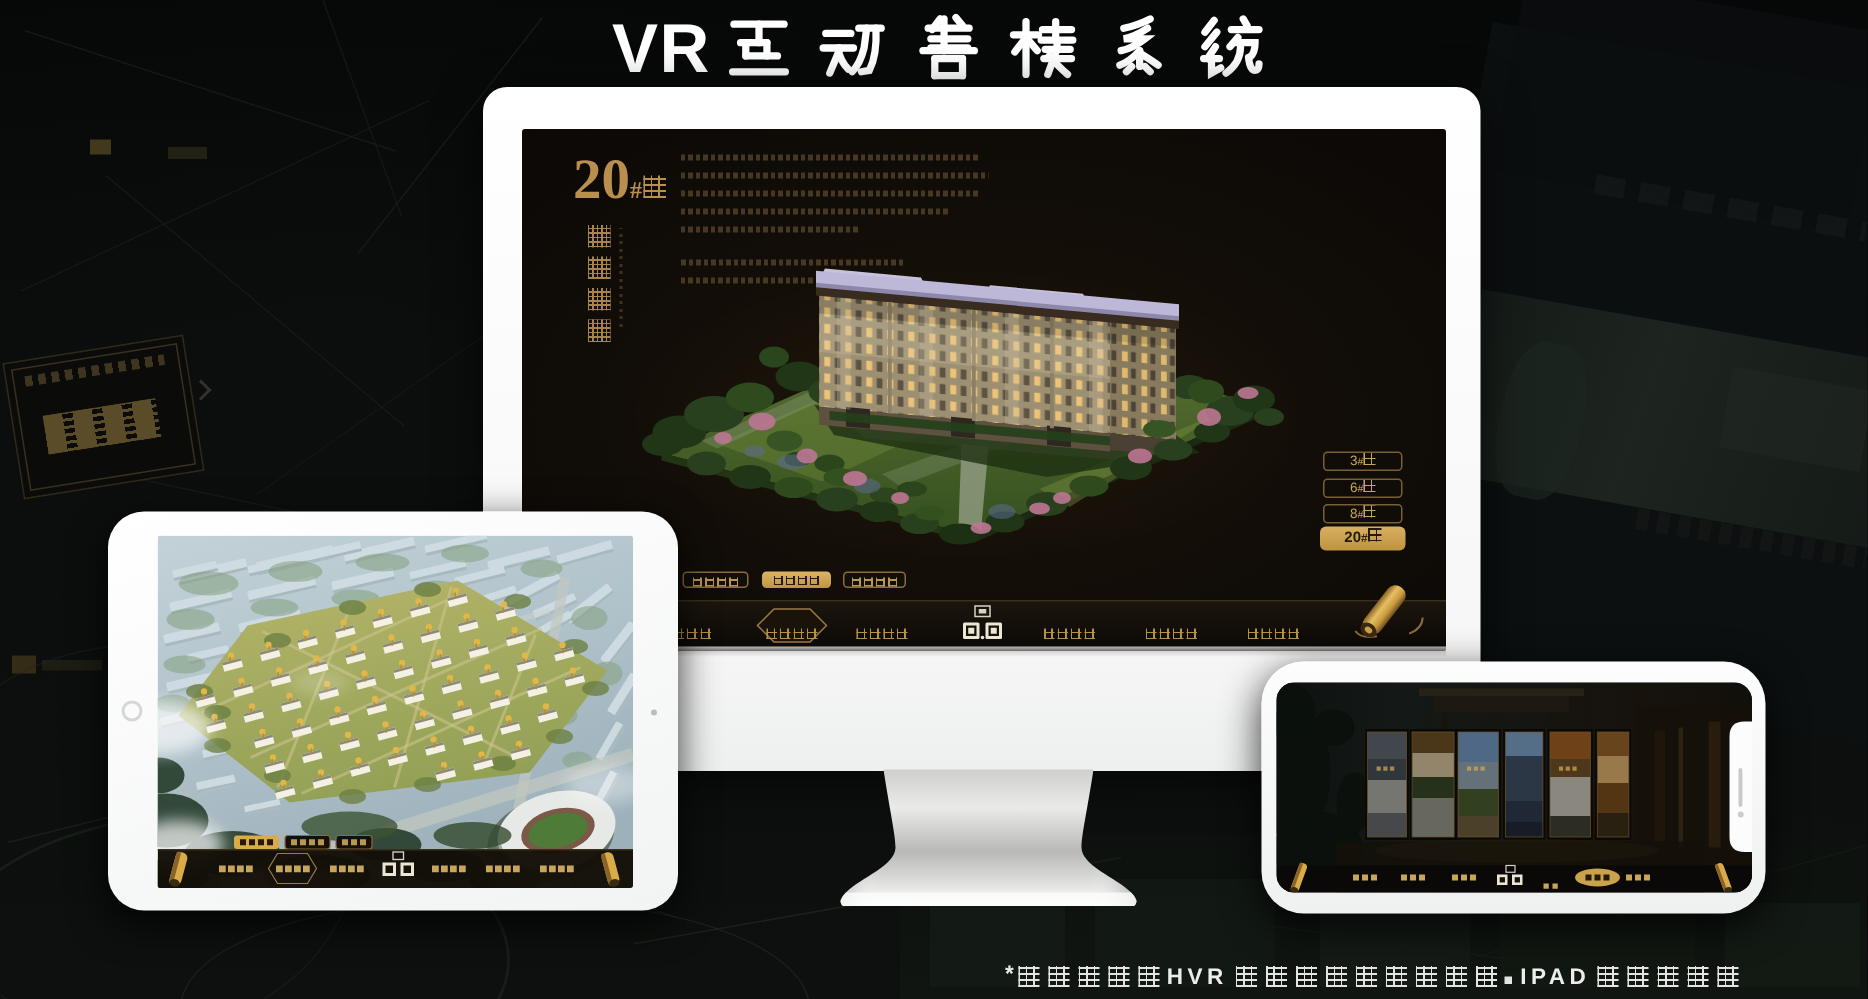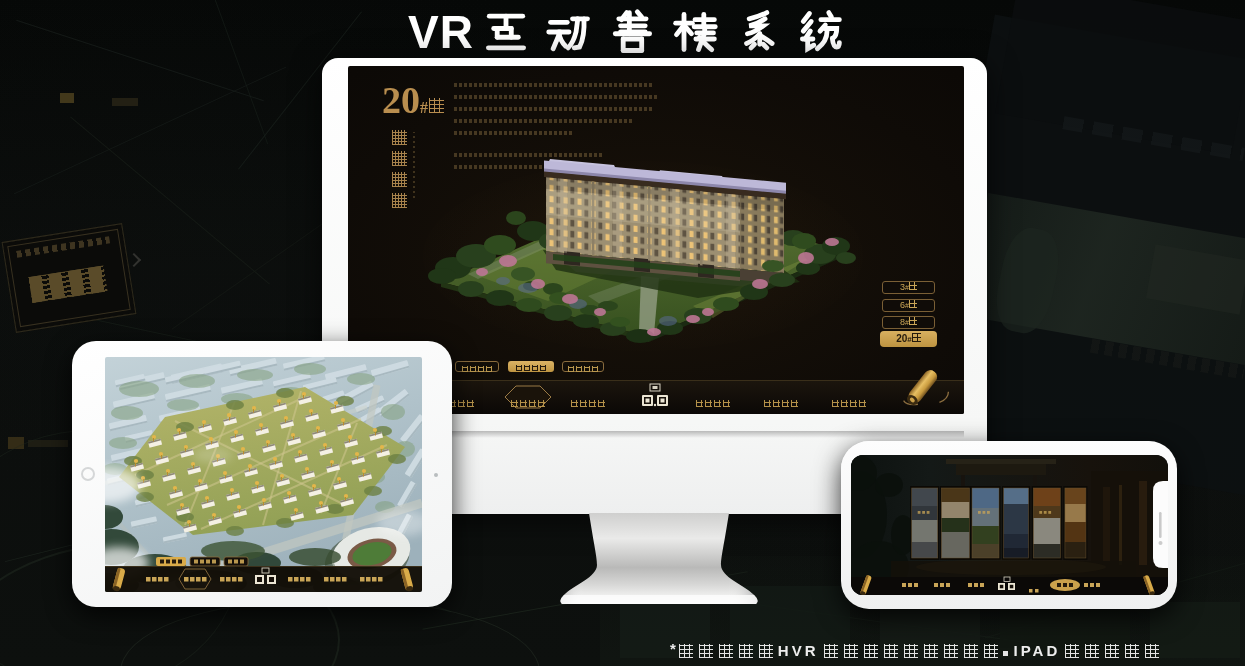--- a/index.html
+++ b/index.html
@@ -141,21 +141,21 @@
  <stop offset="0" stop-color="#989896" stop-opacity=".55"></stop>
           <stop offset="0.12" stop-color="#ffffff" stop-opacity="0"></stop>
  <stop offset="0.85" stop-color="#ffffff" stop-opacity="0"></stop>
           <stop offset="1" stop-color="#88888a" stop-opacity=".6"></stop>
 </linearGradient>
 </defs>
 <path d="M69 8 C74 40 77 52 77 60 C77 72 54 80 44 90 Q38 96 42 99 L236 99 Q240 96 234 90 C224 80 201 72 201 60 C201 52 204 40 209 8 Z" fill="url(#neckv)"></path>
 <path d="M69 8 C74 40 77 52 77 60 C77 72 54 80 44 90 Q38 96 42 99 L236 99 Q240 96 234 90 C224 80 201 72 201 60 C201 52 204 40 209 8 Z" fill="url(#neckh)"></path>
 <path d="M42 99 L236 99 Q240 96 234 90 L44 90 Q38 96 42 99 Z" fill="#fdfdfd" opacity=".8"></path>
 </svg>
-    <div class="abs" style="left:348px;top:66px;width:616px;height:348px;border-radius:2px;overflow:hidden;background:radial-gradient(ellipse 560px 320px at 50% 55%, #191209 0%, #0f0b07 58%, #090705 100%)">
+    <div class="abs" style="left:348px;top:86px;width:616px;height:348px;border-radius:2px;overflow:hidden;background:radial-gradient(ellipse 560px 320px at 50% 55%, #191209 0%, #0f0b07 58%, #090705 100%)">
       <div class="abs" style="left:34px;top:12px;color:#b98e4f;font-family:'Liberation Serif',serif;font-size:38px;font-weight:bold">20<span style="font-size:16px">#</span><span class="zh" style="width:15px;height:15px;--c:#b98e4f;margin-left:1px"></span></div>
       <div class="hz" style="left:44px;top:64px;width:15px;height:15px;--c:#a8834c"></div>
       <div class="hz" style="left:44px;top:85px;width:15px;height:15px;--c:#a8834c"></div>
       <div class="hz" style="left:44px;top:106px;width:15px;height:15px;--c:#a8834c"></div>
       <div class="hz" style="left:44px;top:127px;width:15px;height:15px;--c:#a8834c"></div>
       <div class="abs" style="left:65px;top:66px;width:2px;height:66px;background:repeating-linear-gradient(0deg,#5f4c2b 0 2px,transparent 2px 5px);opacity:.6"></div>
       <div class="abs" style="left:106px;top:17px;width:200px;height:4px;background:repeating-linear-gradient(90deg,#6a5532 0 3px,transparent 3px 5px);opacity:.6"></div>
       <div class="abs" style="left:106px;top:29px;width:205px;height:4px;background:repeating-linear-gradient(90deg,#6a5532 0 3px,transparent 3px 5px);opacity:.6"></div>
       <div class="abs" style="left:106px;top:41px;width:198px;height:4px;background:repeating-linear-gradient(90deg,#6a5532 0 3px,transparent 3px 5px);opacity:.6"></div>
       <div class="abs" style="left:106px;top:53px;width:178px;height:4px;background:repeating-linear-gradient(90deg,#6a5532 0 3px,transparent 3px 5px);opacity:.6"></div>

